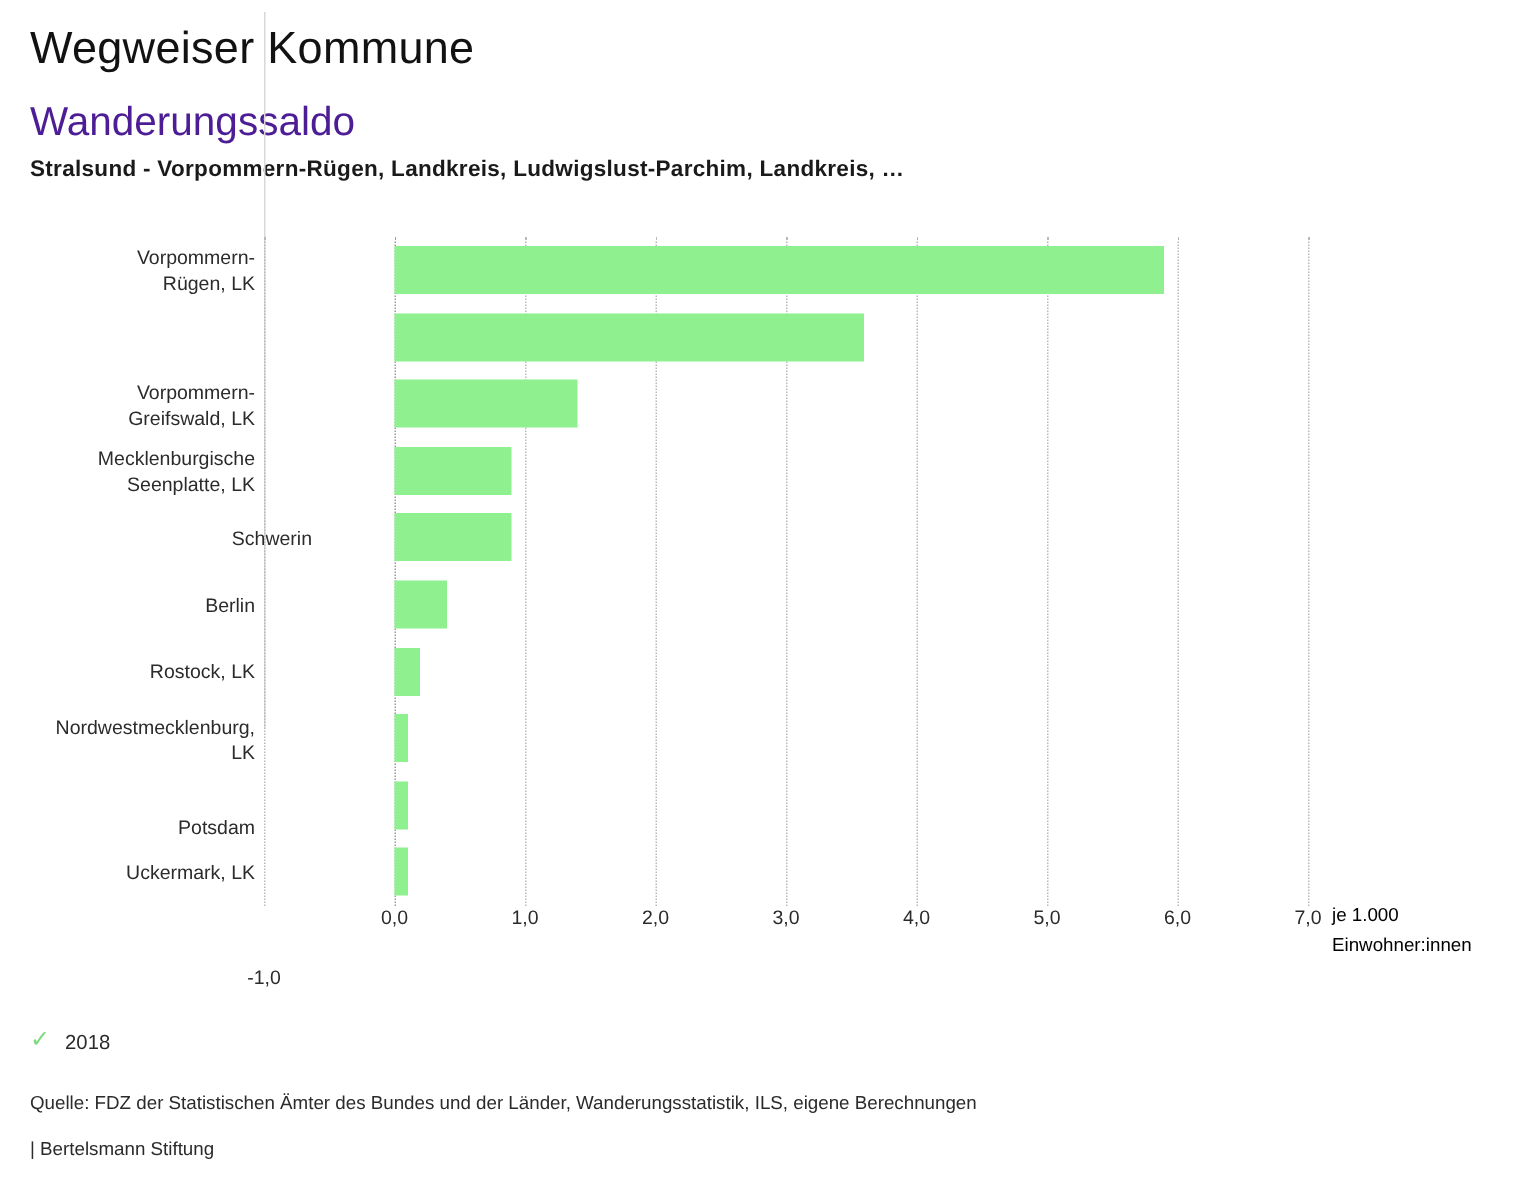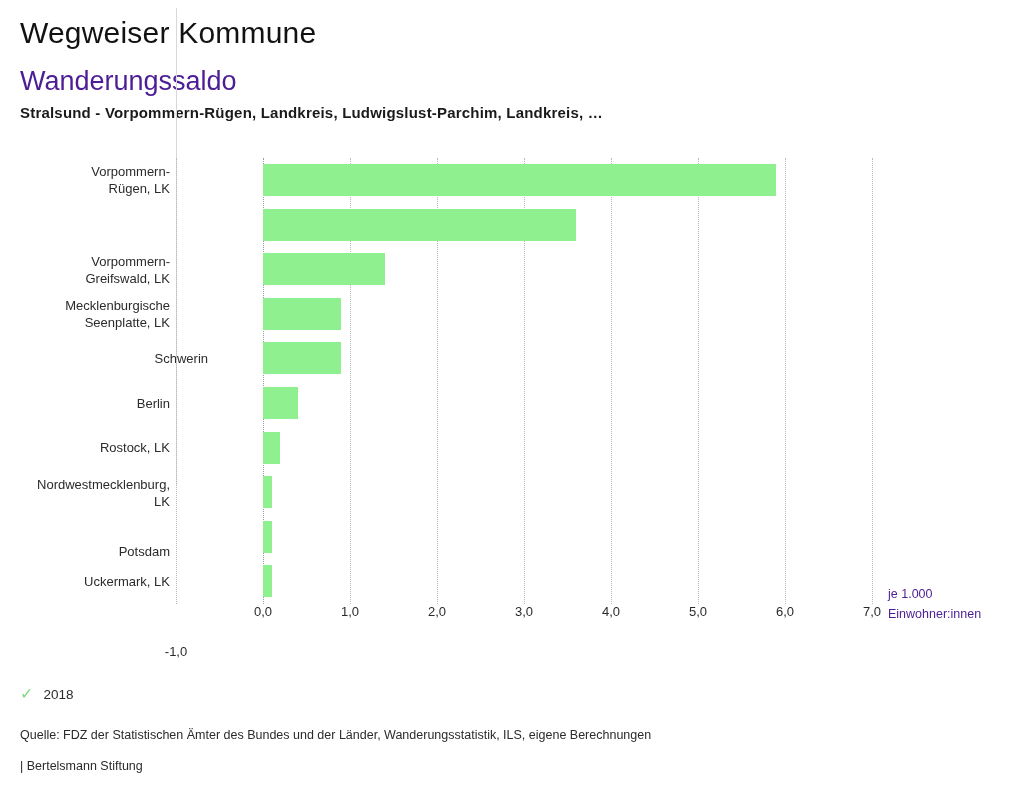--- a/index.html
+++ b/index.html
@@ -129,23 +129,23 @@
   .xtick {
     position: absolute;
     font-size: 13px;
     color: #2b2b2b;
     transform: translateX(-50%);
     white-space: nowrap;
   }
   .unit {
     position: absolute;
     left: 888px;
-    top: 584px;
+    top: 600px;
     font-size: 12.5px;
-    color: #4c1d95;
+    color: #000000;
     line-height: 20px;
     width: 130px;
   }
 
   .legend {
     position: absolute;
     left: 20px;
     top: 686px;
     display: flex;
     align-items: center;

